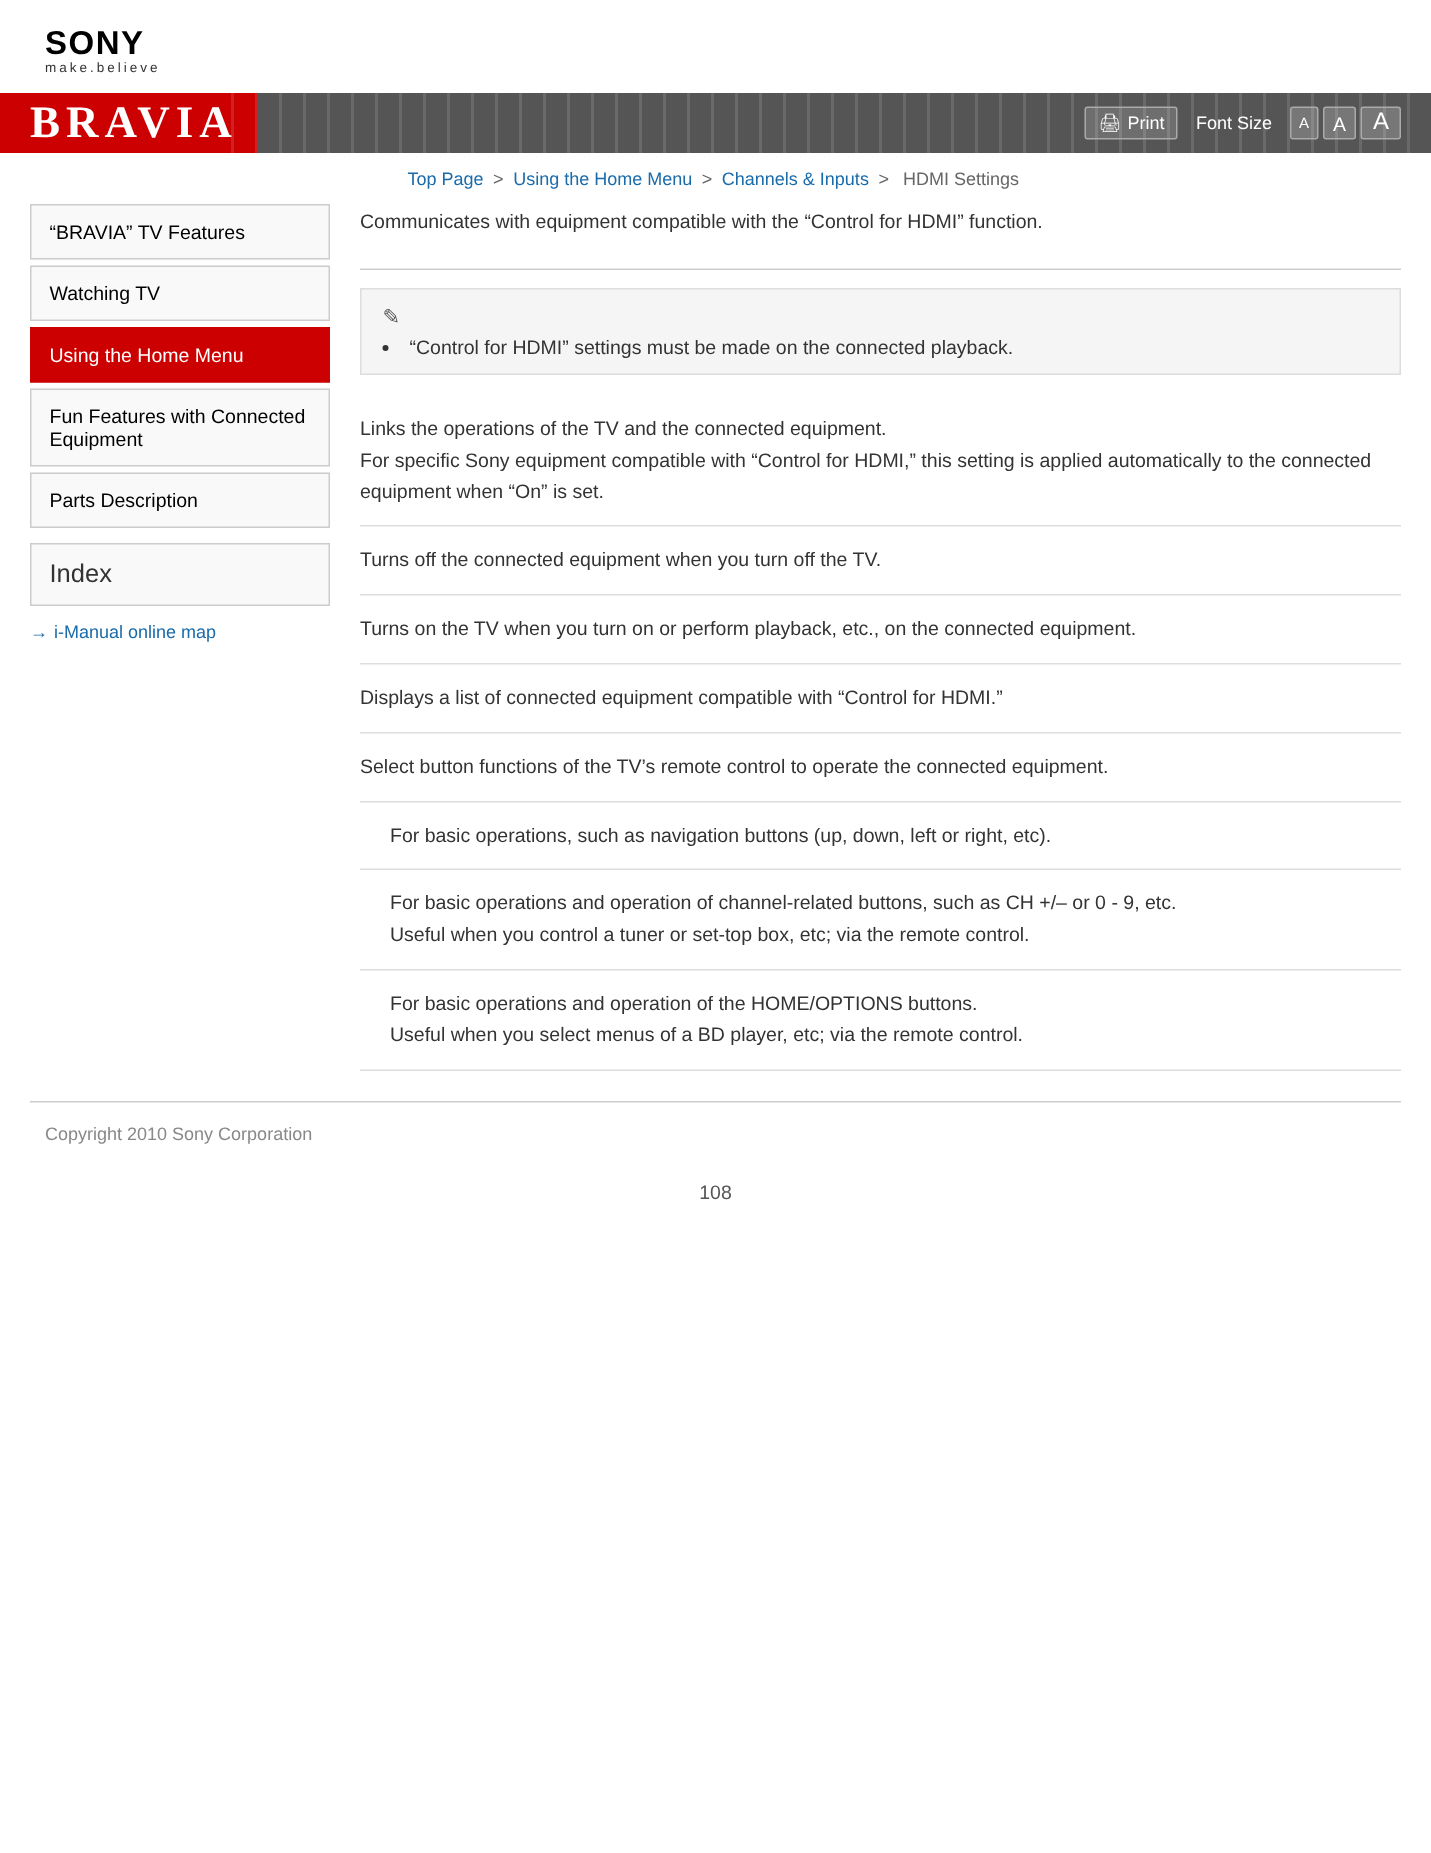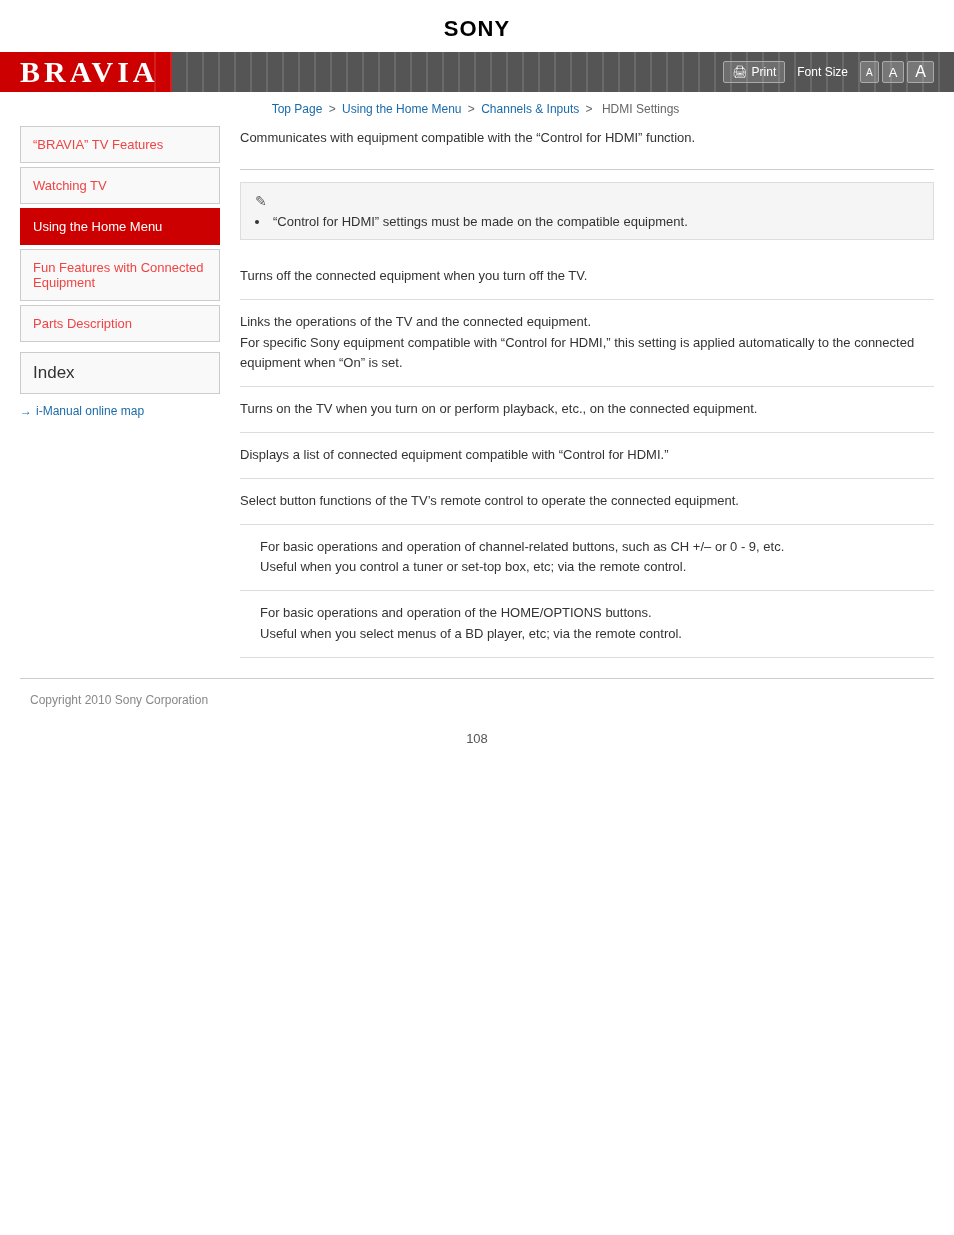--- a/index.html
+++ b/index.html
@@ -1,20 +1,20 @@
 <!DOCTYPE html>
 <html><head>
   <meta charset="utf-8">
   <style>
     * { margin: 0; padding: 0; box-sizing: border-box; }
     body { font-family: Arial, sans-serif; font-size: 13px; color: #333; background: #fff; width: 954px; min-height: 1235px; }
 
     
     .sony-header { padding: 18px 30px 12px 30px; }
-    .sony-logo { font-size: 22px; font-weight: bold; color: #000; letter-spacing: 1px; line-height: 1; text-align: center; }
+    .sony-logo { font-size: 22px; font-weight: bold; color: #000; letter-spacing: 1px; line-height: 1; }
     .sony-tagline { font-size: 9px; color: #333; letter-spacing: 2px; }
 
     
     .bravia-banner {
       background: linear-gradient(to right, #c00 0%, #c00 18%, #555 18%, #555 100%);
       height: 40px;
       display: flex;
       align-items: center;
       justify-content: space-between;
       padding: 0 20px 0 20px;
@@ -88,21 +88,21 @@
     }
 
     
     .sidebar { width: 200px; flex-shrink: 0; }
     .sidebar-item {
       border: 1px solid #ccc;
       padding: 10px 12px;
       margin-bottom: 4px;
       cursor: pointer;
       font-size: 13px;
-      color: #ef4444;
+      color: #000000;
       background: #f9f9f9;
     }
     .sidebar-item.active { background: #c00; color: #fff; border-color: #c00; }
     .sidebar-index {
       border: 1px solid #ccc;
       padding: 10px 12px;
       margin-top: 10px;
       cursor: pointer;
       font-size: 17px;
       color: #333;
@@ -167,20 +167,21 @@
     .footer { padding: 14px 30px; font-size: 12px; color: #888; }
 
     
     .page-number { text-align: center; padding: 10px; font-size: 13px; color: #555; }
   </style>
 </head>
 <body>
 
 <div class="sony-header">
   <div class="sony-logo">SONY</div>
+  <div class="sony-tagline">make.believe</div>
 </div>
 
 <div class="bravia-banner">
   <div class="bravia-title">BRAVIA</div>
   <div class="banner-controls">
     <button class="print-btn">
       <span>🖨</span>
       <span>Print</span>
     </button>
     <span class="font-size-label">Font Size</span>
@@ -217,45 +218,48 @@
     </div>
   </div>
 
   <div class="content">
 
     <div class="content-intro">Communicates with equipment compatible with the “Control for HDMI” function.</div>
 
     <div class="note-box">
       <div class="note-icon">✎</div>
       <ul>
-        <li>“Control for HDMI” settings must be made on the compatible equipment.</li>
+        <li>“Control for HDMI” settings must be made on the connected playback.</li>
       </ul>
-    </div>
-
-    <div class="content-row">
-      Turns off the connected equipment when you turn off the TV.
     </div>
 
     <div class="content-row">
       Links the operations of the TV and the connected equipment.<br>
       For specific Sony equipment compatible with “Control for HDMI,” this setting is applied automatically to the connected equipment when “On” is set.
     </div>
 
     <div class="content-row">
+      Turns off the connected equipment when you turn off the TV.
+    </div>
+
+    <div class="content-row">
       Turns on the TV when you turn on or perform playback, etc., on the connected equipment.
     </div>
 
     <div class="content-row">
       Displays a list of connected equipment compatible with “Control for HDMI.”
     </div>
 
     <div class="content-row">
       Select button functions of the TV’s remote control to operate the connected equipment.
     </div>
 
+    <div class="content-row indented">
+      For basic operations, such as navigation buttons (up, down, left or right, etc).
+    </div>
 
     <div class="content-row indented">
       For basic operations and operation of channel-related buttons, such as CH +/– or 0 - 9, etc.<br>
       Useful when you control a tuner or set-top box, etc; via the remote control.
     </div>
 
     <div class="content-row indented">
       For basic operations and operation of the HOME/OPTIONS buttons.<br>
       Useful when you select menus of a BD player, etc; via the remote control.
     </div>

